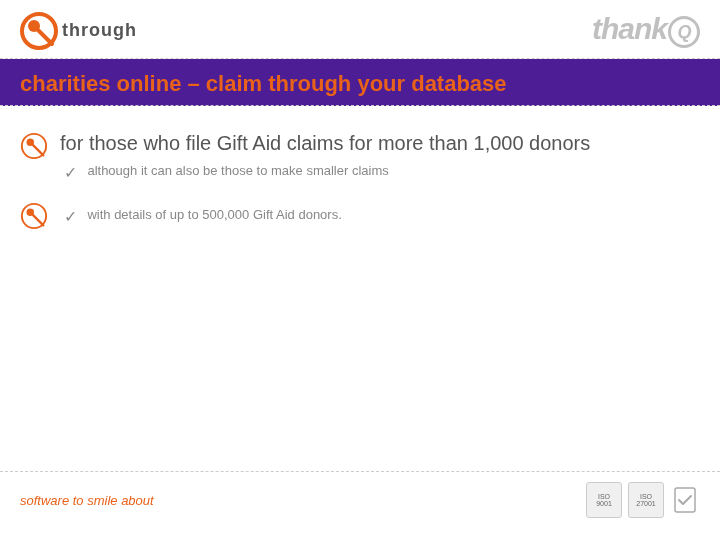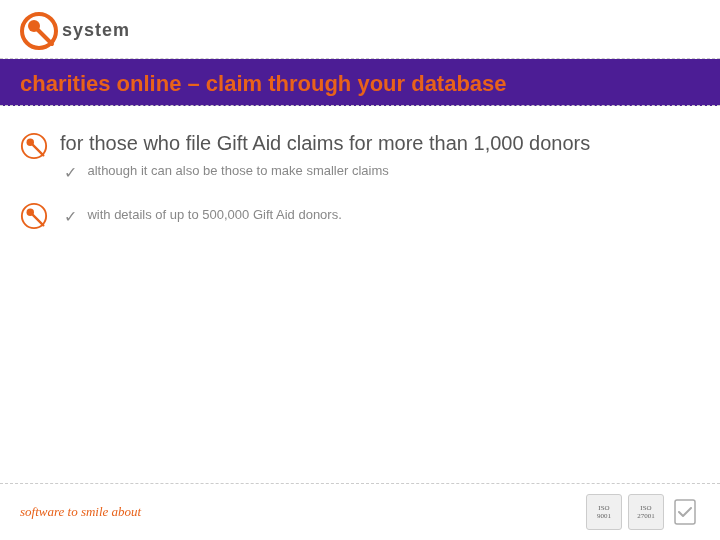--- a/index.html
+++ b/index.html
@@ -102,29 +102,28 @@
 
     .sub-text {
       color: #888888;
       font-size: 13px;
       line-height: 1.4;
     }
 
     
     .footer {
       position: absolute;
-      bottom: 0;
+      bottom: 12px;
       left: 0;
       right: 0;
       padding: 10px 20px;
       border-top: 1px dashed #cccccc;
       display: flex;
       align-items: center;
       justify-content: space-between;
-      font-family: Liberation Serif, serif;
     }
 
     .footer-tagline {
       color: #e8621a;
       font-size: 13px;
       font-style: italic;
     }
 
     .footer-badges {
       display: flex;
@@ -174,23 +173,28 @@
 <div class="header">
   <div class="logo-area">
 
     <div class="logo-circle">
       <svg width="38" height="38" viewBox="0 0 38 38">
         <circle cx="19" cy="19" r="17" fill="none" stroke="#e8621a" stroke-width="4"></circle>
         <circle cx="14" cy="14" r="6" fill="#e8621a"></circle>
         <line x1="18" y1="18" x2="32" y2="32" stroke="#e8621a" stroke-width="4" stroke-linecap="round"></line>
       </svg>
     </div>
-    <span class="logo-text">system</span>
-  </div>
-
+    <span class="logo-text">through</span>
+  </div>
+
+  <div class="thankq-container">
+    <span class="thankq-word">
+      <span>thank</span><span style="display:inline-block;width:32px;height:32px;border-radius:50%;border:3px solid #c0c0c0;text-align:center;line-height:26px;font-size:18px;color:#c0c0c0;vertical-align:middle;margin-left:1px;">Q</span>
+    </span>
+  </div>
 </div>
 
 <div class="title-bar">
   <h1>charities online – claim through your database</h1>
 </div>
 
 <div class="main-content">
 
   <div class="bullet-item">
     <div class="bullet-icon">

